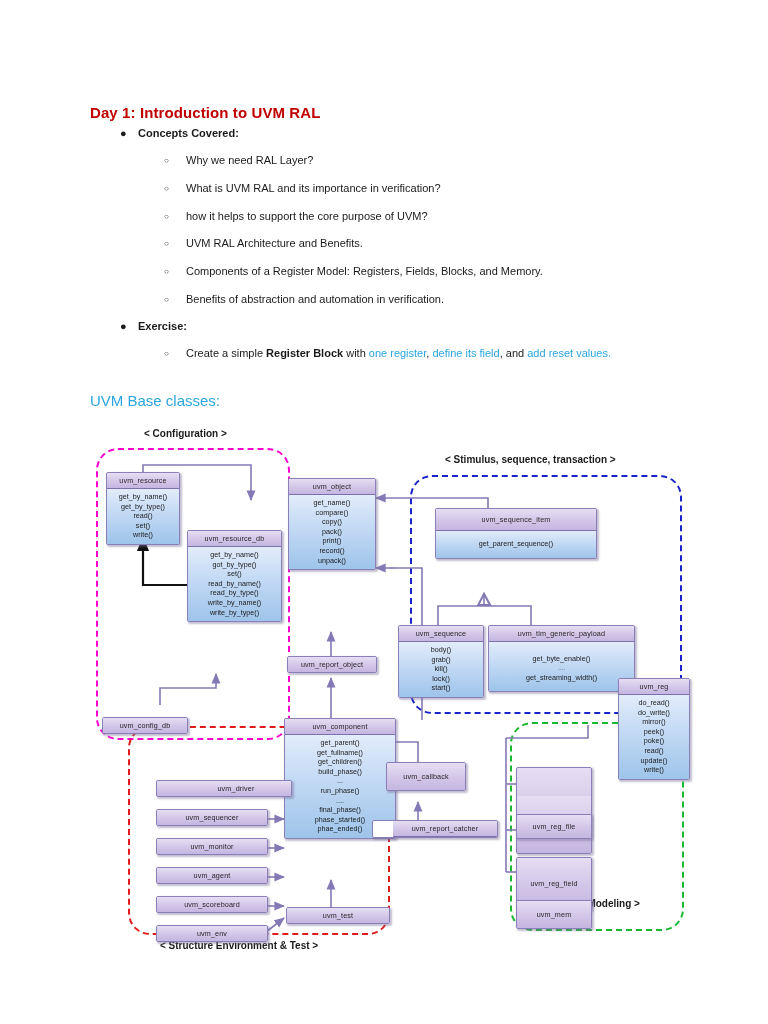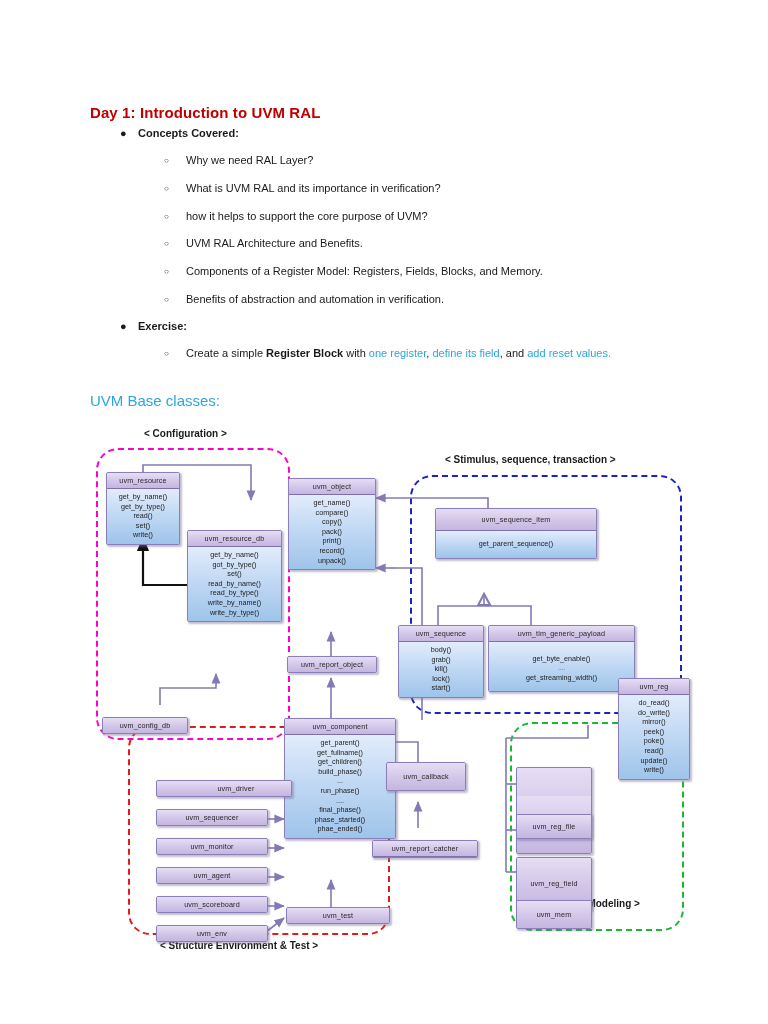--- a/index.html
+++ b/index.html
@@ -269,21 +269,21 @@
     <div class="hd">uvm_scoreboard</div>
   </div>
   <div class="cls plain" style="left:68px;top:505px;width:110px;">
     <div class="hd">uvm_env</div>
   </div>
 
   <div class="cls plain" style="left:298px;top:342px;width:78px;">
     <div class="hd" style="padding:9px 2px;">uvm_callback</div>
   </div>
 
-  <div class="cls" style="left:284px;top:420px;width:104px;">
+  <div class="cls" style="left:284px;top:400px;width:104px;padding-left:20px;">
     <div class="hd">uvm_report_catcher</div>
   </div>
 
   <div class="cls plain" style="left:428px;top:347px;width:74px;">
     <div class="hd" style="padding:24px 2px;margin-top:28px;">uvm_reg_block</div>
   </div>
   <div class="cls plain" style="left:428px;top:394px;width:74px;">
     <div class="hd" style="padding:7px 12px;">uvm_reg_file</div>
   </div>
   <div class="cls plain" style="left:428px;top:437px;width:74px;">

